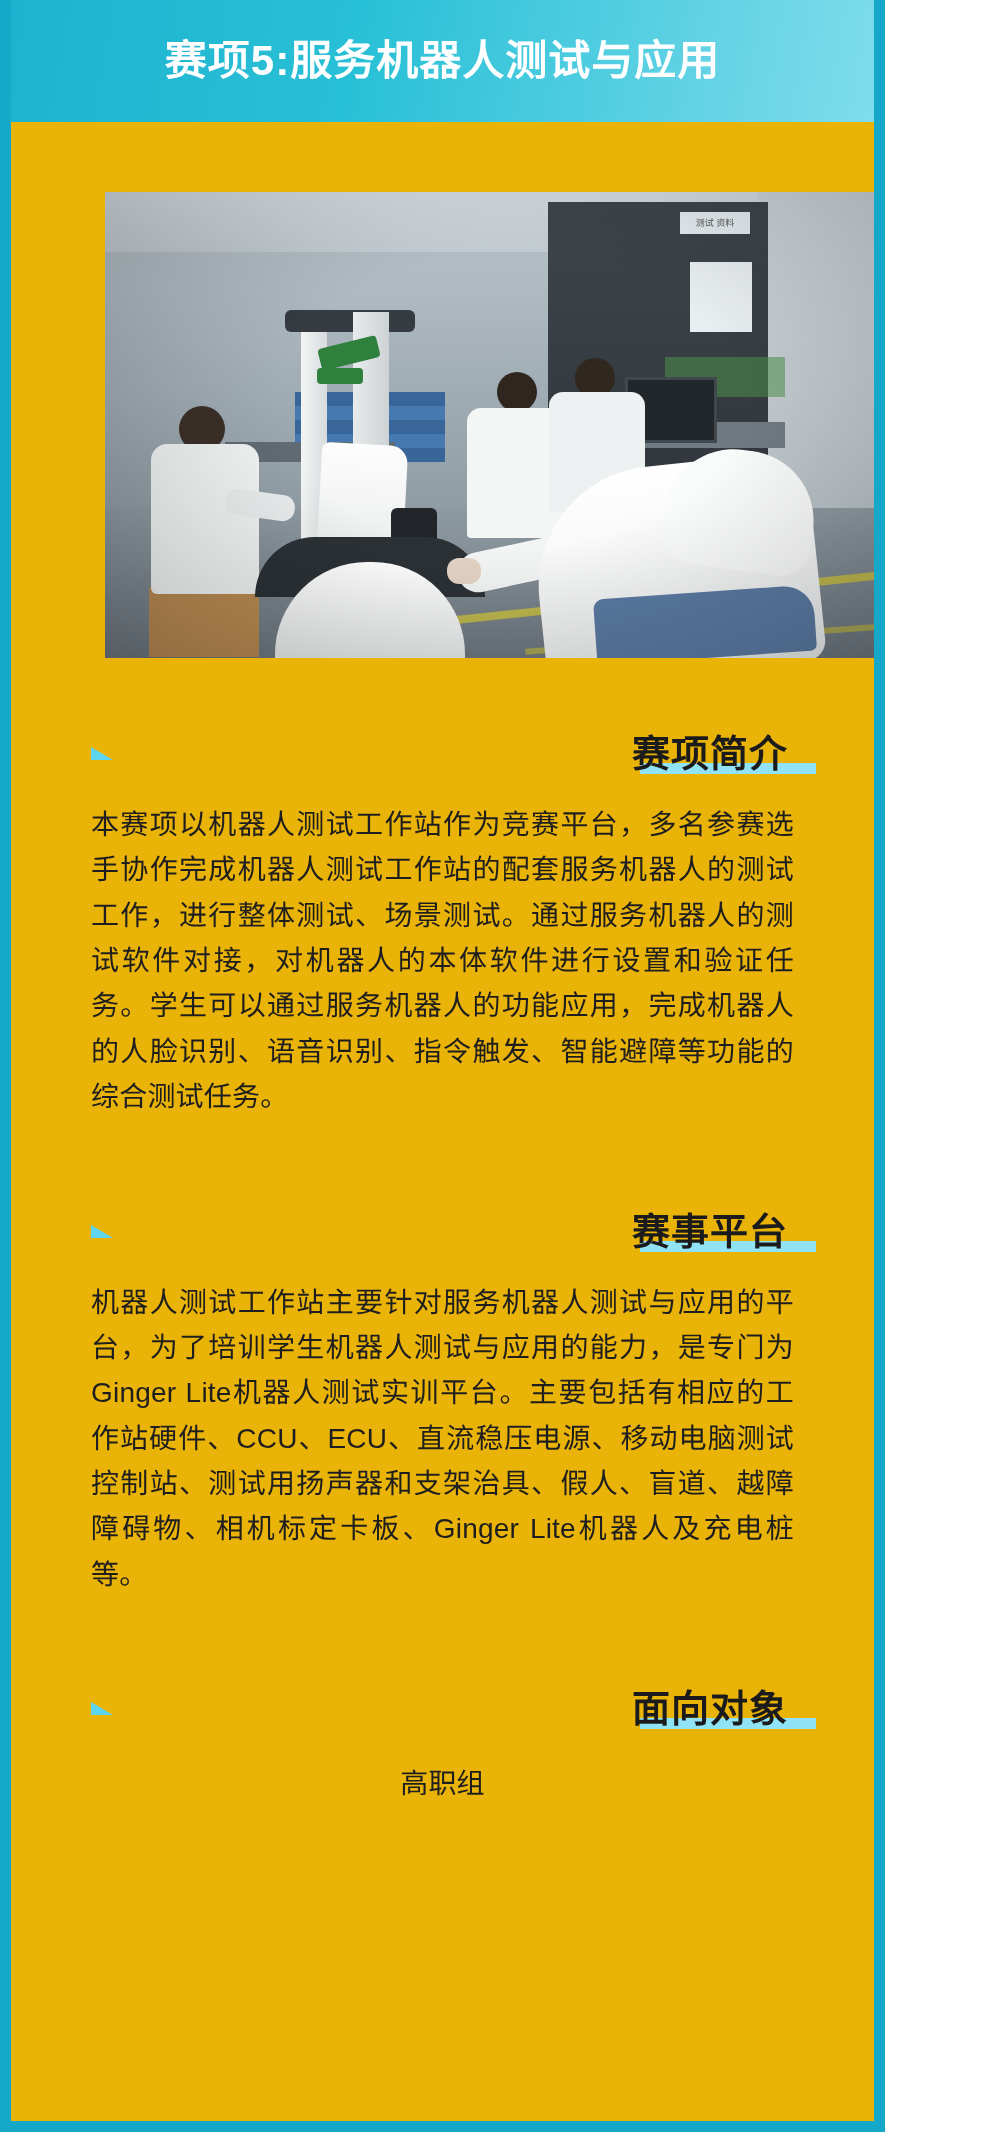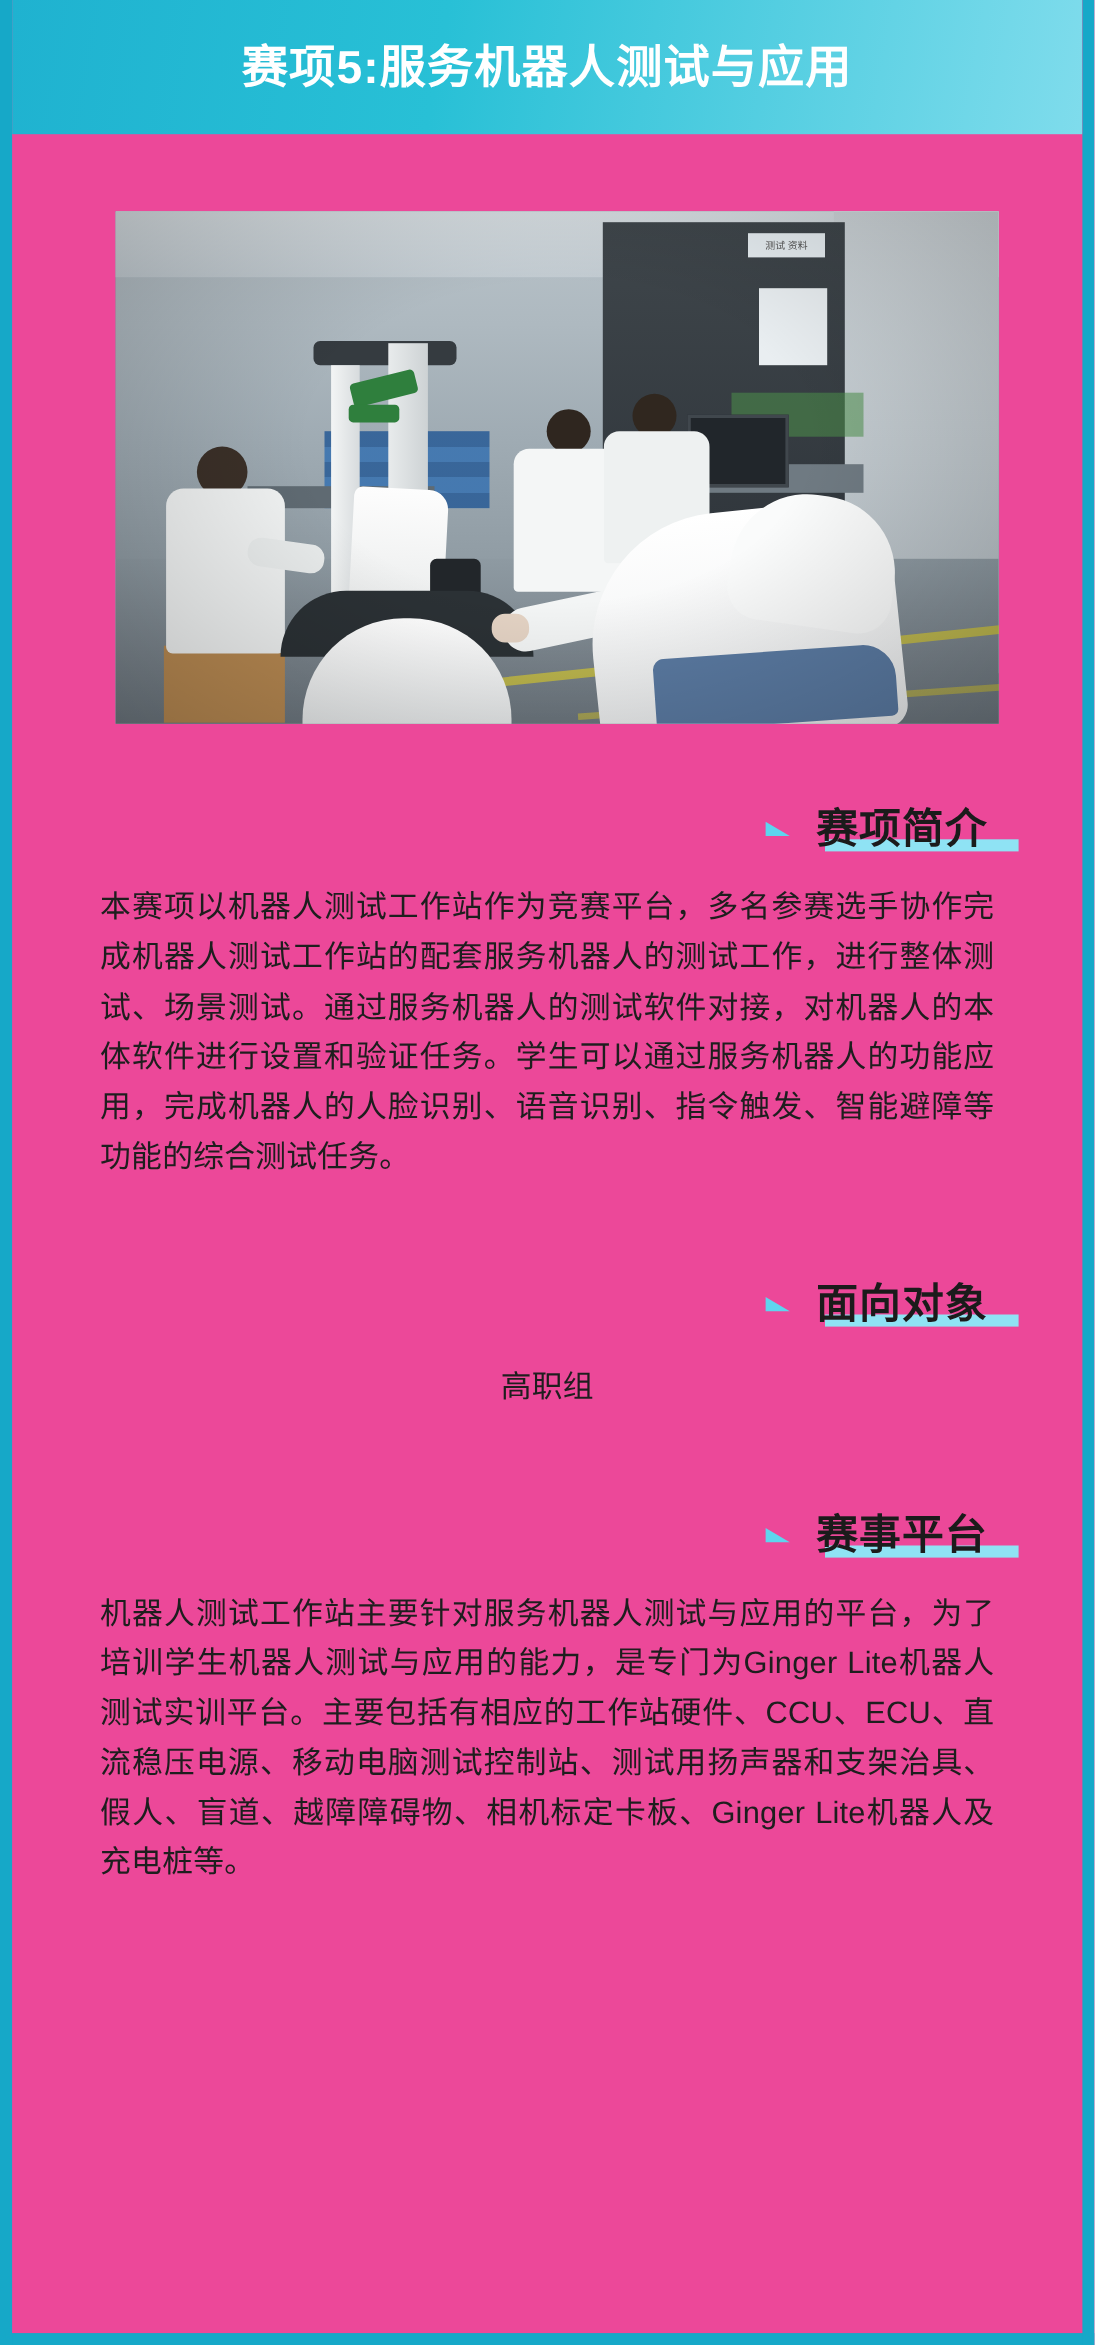--- a/index.html
+++ b/index.html
@@ -8,23 +8,23 @@
     background: #ffffff;
   }
   body {
     width: 995px;
     min-height: 2132px;
     font-family: "Liberation Sans", "DejaVu Sans", sans-serif;
     -webkit-font-smoothing: antialiased;
   }
   .page {
     position: relative;
-    width: 995px;
+    width: 885px;
     min-height: 2132px;
-    background: #ec4899;
+    background: #eab308;
     box-sizing: border-box;
     border-left: 11px solid #16a8c8;
     border-right: 11px solid #16a8c8;
     border-bottom: 11px solid #16a8c8;
     padding: 0;
     overflow: hidden;
   }
   
   .header {
     width: 100%;
@@ -200,21 +200,21 @@
     position: absolute; inset: 0;
     background: radial-gradient(ellipse at 50% 45%, rgba(0,0,0,0) 40%, rgba(0,0,0,.22) 100%);
   }
   
   .section {
     margin-top: 58px;
   }
   .sec-head {
     display: flex;
     align-items: flex-end;
-    justify-content: flex-end;
+    justify-content: space-between;
     position: relative;
     height: 60px;
   }
   .sec-mark {
     width: 0; height: 0;
     border-left: 22px solid #5ed5ef;
     border-top: 13px solid transparent;
     border-bottom: 0 solid transparent;
     margin-right: 18px;
     margin-bottom: 16px;
@@ -327,34 +327,34 @@
         </span>
       </div>
       <div class="para">本赛项以机器人测试工作站作为竞赛平台，多名参赛选手协作完成机器人测试工作站的配套服务机器人的测试工作，进行整体测试、场景测试。通过服务机器人的测试软件对接，对机器人的本体软件进行设置和验证任务。学生可以通过服务机器人的功能应用，完成机器人的人脸识别、语音识别、指令触发、智能避障等功能的综合测试任务。</div>
     </div>
 
     <div class="section sec-gap-lg">
       <div class="sec-head">
         <span class="sec-mark"></span>
         <span class="sec-title-wrap">
           <span class="sec-underline"></span>
-          <span class="sec-title">面向对象</span>
+          <span class="sec-title">赛事平台</span>
         </span>
       </div>
-      <div class="para center">高职组</div>
+      <div class="para">机器人测试工作站主要针对服务机器人测试与应用的平台，为了培训学生机器人测试与应用的能力，是专门为Ginger Lite机器人测试实训平台。主要包括有相应的工作站硬件、CCU、ECU、直流稳压电源、移动电脑测试控制站、测试用扬声器和支架治具、假人、盲道、越障障碍物、相机标定卡板、Ginger Lite机器人及充电桩等。</div>
     </div>
 
     <div class="section sec-gap-lg">
       <div class="sec-head">
         <span class="sec-mark"></span>
         <span class="sec-title-wrap">
           <span class="sec-underline"></span>
-          <span class="sec-title">赛事平台</span>
+          <span class="sec-title">面向对象</span>
         </span>
       </div>
-      <div class="para">机器人测试工作站主要针对服务机器人测试与应用的平台，为了培训学生机器人测试与应用的能力，是专门为Ginger Lite机器人测试实训平台。主要包括有相应的工作站硬件、CCU、ECU、直流稳压电源、移动电脑测试控制站、测试用扬声器和支架治具、假人、盲道、越障障碍物、相机标定卡板、Ginger Lite机器人及充电桩等。</div>
+      <div class="para center">高职组</div>
     </div>
 
     <div class="section sec-gap-lg">
     </div>
 
   </div>
 </div>
 
 </body></html>

